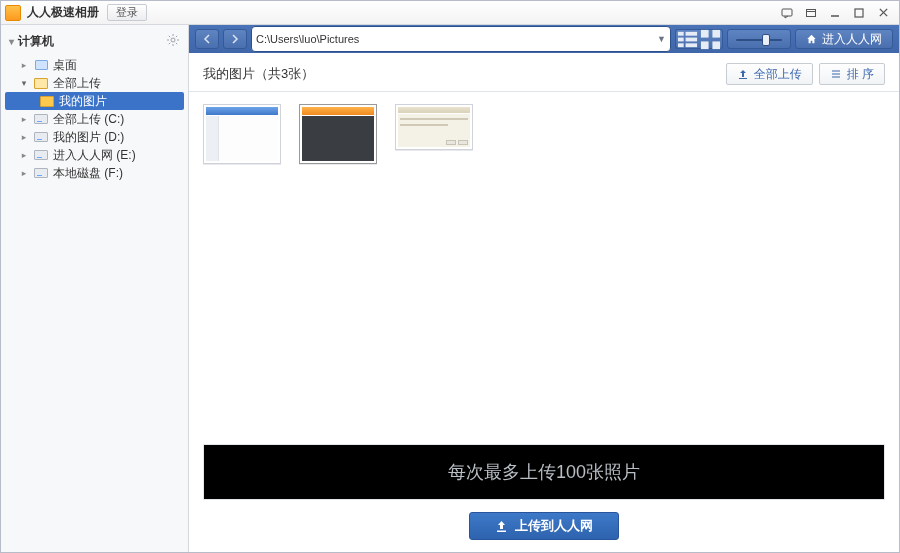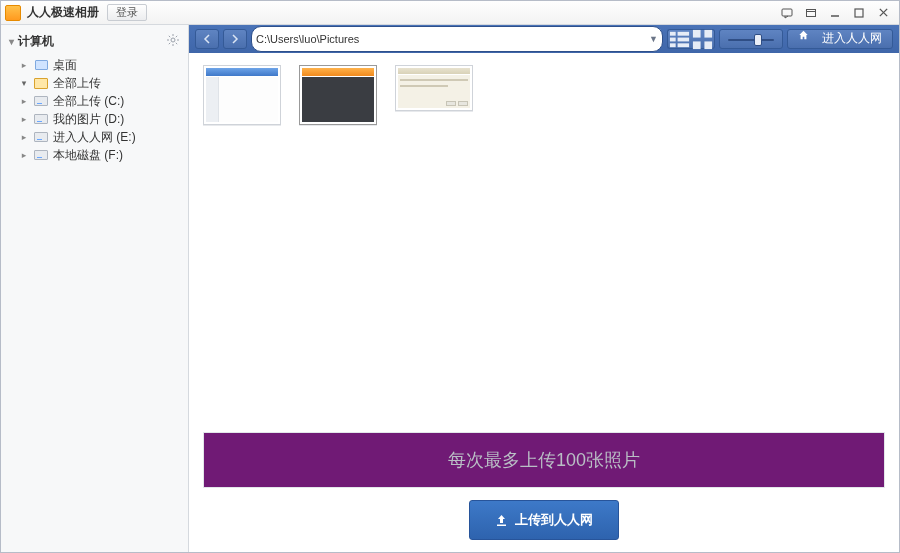--- a/index.html
+++ b/index.html
@@ -95,21 +95,21 @@
   background: linear-gradient(#5f84c2,#4a6fae);
   border: 1px solid #345a97;
   border-radius: 3px;
   display:flex; align-items:center; justify-content:center;
   cursor:pointer; color:#dbe5f4;
 }
 .navbtn svg { width:10px; height:10px; }
 .addr {
   flex: 1; height: 20px;
   background:#fff; border:1px solid #2e508b;
-  border-radius:10px;
+  border-radius:4px;
   display:flex; align-items:center;
   padding: 12px 4px;
   font-size: 11px; color:#333;
 }
 .addr .drop { margin-left:auto; color:#6b7587; cursor:pointer; font-size:9px;}
 .viewbtns { display:flex; gap:0; }
 .viewbtn {
   width: 24px; height: 20px;
   background: linear-gradient(#5f84c2,#4a6fae);
   border: 1px solid #345a97;
@@ -135,21 +135,21 @@
   position:absolute; top:4px; left:34px;
   width:8px; height:12px; background:#e9eef7;
   border:1px solid #2f4e85; border-radius:2px;
 }
 .enter-site {
   height: 20px;
   background: linear-gradient(#5f84c2,#4a6fae);
   border: 1px solid #345a97;
   border-radius:3px;
   color:#fff; font-size:12px;
-  display:flex; align-items:flex-start; gap:13px;
+  display:flex; align-items:center; gap:5px;
   padding: 0 10px; cursor:pointer;
 }
 .home-icn { width:11px; height:10px; }
 
 
 .content-header {
   display:flex; align-items:center;
   padding: 10px 14px 6px 14px;
   border-bottom: 1px solid #e1e4e8;
 }
@@ -193,29 +193,29 @@
 .thumb .dialog .btnrow { margin-top:auto; display:flex; justify-content:flex-end; gap:2px;}
 .thumb .dialog .btnrow .b { width:10px; height:5px; background:#e7e6df; border:1px solid #c7c4b6;}
 
 
 .bottom {
   padding: 10px 14px 12px 14px;
 }
 .dropzone {
   height: 56px;
   border:1px solid #e3e6ea;
-  background:#701a75;
+  background:#000000;
   display:flex; align-items:center; justify-content:center;
   color:#b9bec5; font-size: 18px;
   margin-bottom: 12px;
 }
 .upload-btn {
   display:flex; align-items:center; justify-content:center;
   gap:7px;
-  width: 150px; height: 40px;
+  width: 150px; height: 28px;
   margin: 0 auto;
   background: linear-gradient(#3d79c8,#2e63ae);
   border:1px solid #27549a;
   border-radius:3px;
   color:#fff; font-size:13px; font-weight:bold;
   cursor:pointer;
 }
 .upload-btn svg { width:13px; height:13px; }
 </style>
 </head>
@@ -285,20 +285,26 @@
             <span class="desk-ic"></span>
           </span>
         <span>桌面</span>
       </div>
       <div class="tree-item level1">
         <span class="expander" style="color:#666;">▾</span>
         <span class="icon">
             <span class="folder-ic docs"></span>
           </span>
         <span>全部上传</span>
+      </div>
+      <div class="tree-item level2 selected">
+        <span class="icon">
+            <span class="folder-ic pics"></span>
+          </span>
+        <span>我的图片</span>
       </div>
       <div class="tree-item level1">
         <span class="expander">▸</span>
         <span class="icon">
             <span class="drive-ic"></span>
           </span>
         <span>全部上传 (C:)</span>
       </div>
       <div class="tree-item level1">
         <span class="expander">▸</span>
@@ -369,20 +375,42 @@
         <div class="knob"></div>
       </div>
       <div class="enter-site">
         <svg class="home-icn" viewBox="0 0 12 12">
             <path d="M6 1 L11 6 L9.5 6 L9.5 11 L7 11 L7 8 L5 8 L5 11 L2.5 11 L2.5 6 L1 6 Z" fill="#fff"></path>
           </svg>
         <span>进入人人网</span>
       </div>
     </div>
 
+    <div class="content-header">
+      <span class="content-title">我的图片（共3张）</span>
+      <div class="content-actions">
+        <div class="act-btn">
+          <svg viewBox="0 0 12 12">
+              <path d="M6 2 L9 5 L7 5 L7 9 L5 9 L5 5 L3 5 Z" fill="#3b67ad"></path>
+              <rect x="2" y="10" width="8" height="1" fill="#3b67ad"></rect>
+            </svg>
+          <span>全部上传</span>
+        </div>
+        <div class="act-btn">
+          <svg viewBox="0 0 12 12">
+              <g stroke="#3b67ad" stroke-width="1">
+                <line x1="2" y1="3" x2="10" y2="3"></line>
+                <line x1="2" y1="6" x2="10" y2="6"></line>
+                <line x1="2" y1="9" x2="10" y2="9"></line>
+              </g>
+            </svg>
+          <span>排 序</span>
+        </div>
+      </div>
+    </div>
 
     <div class="thumbs">
       <div class="thumb">
         <div class="bar"></div>
         <div class="body">
             <div class="side"></div>
           </div>
       </div>
       <div class="thumb" style="border-color:#999;">
         <div class="bar orange"></div>

